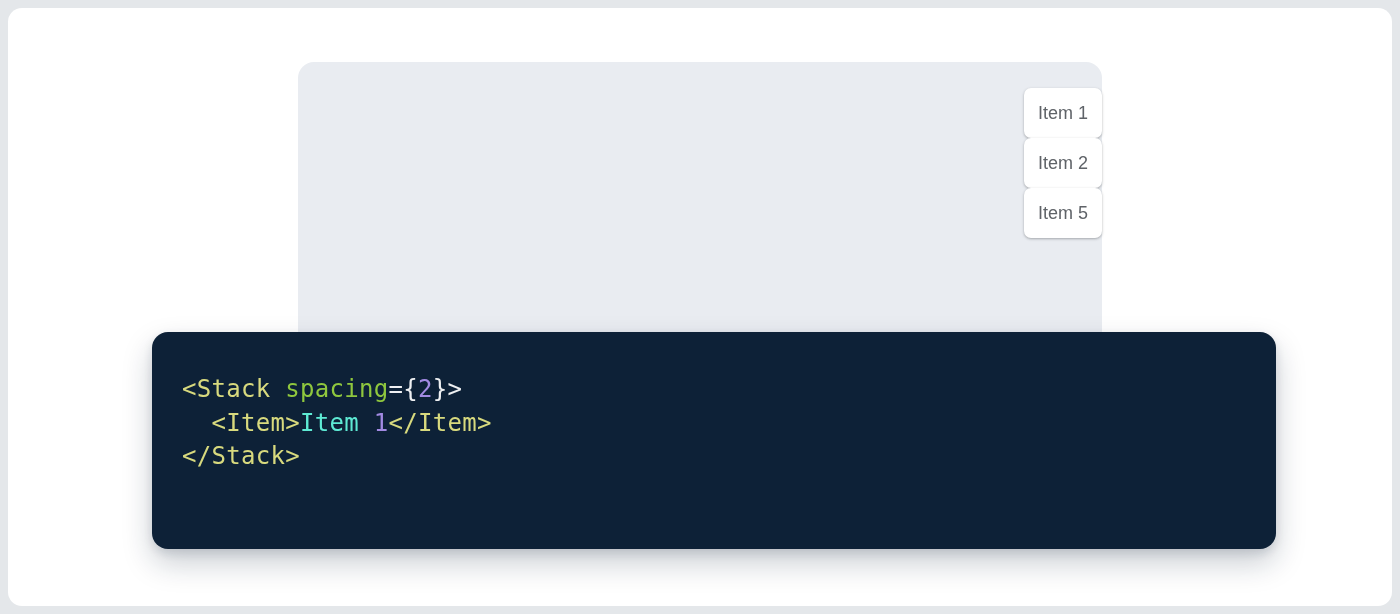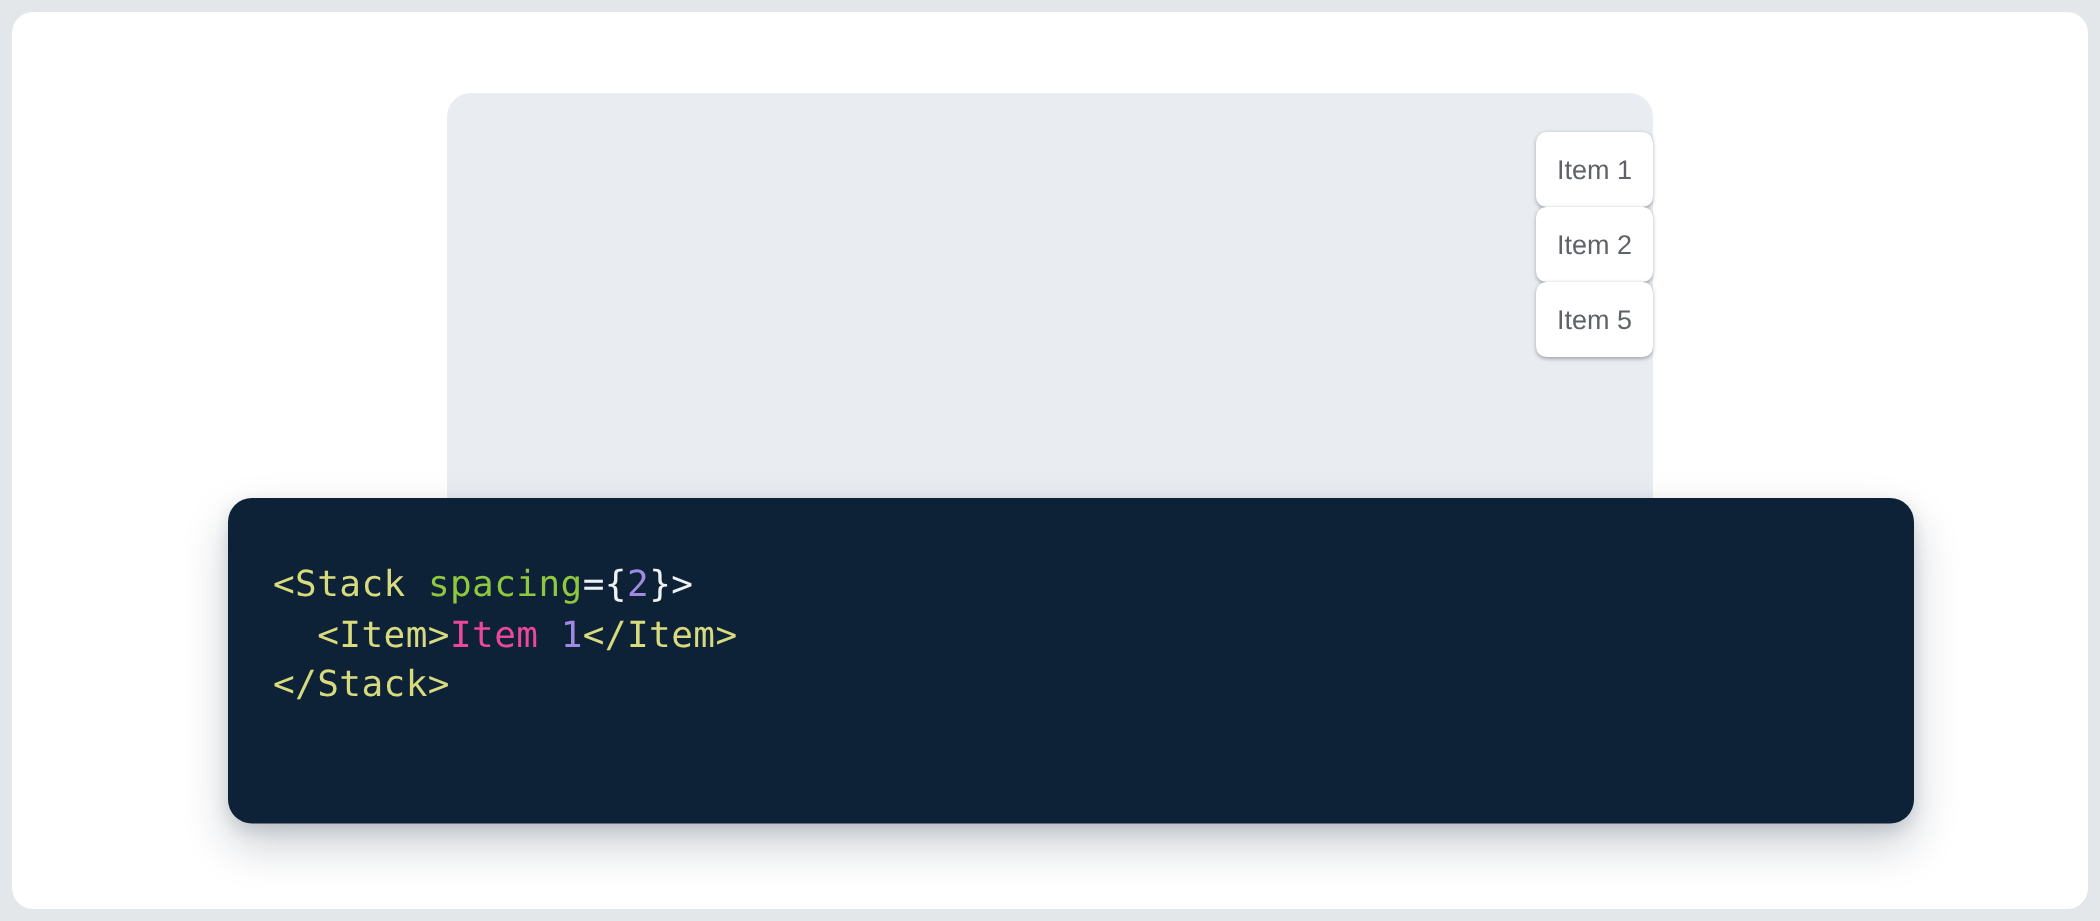--- a/index.html
+++ b/index.html
@@ -55,21 +55,21 @@
   }
   .code-line {
     white-space: pre;
     line-height: 33.5px;
     height: 33.5px;
   }
   .tok-tag   { color: #d8da7e; }
   .tok-attr  { color: #8fc73e; }
   .tok-num   { color: #a28ae2; }
   .tok-punct { color: #eef0f2; }
-  .tok-plain { color: #ec4899; }
+  .tok-plain { color: #5eead4; }
 </style>
 </head>
 <body>
 
 <div class="page-card"></div>
 
 <div class="demo-panel">
   <div class="item-card">Item 1</div>
   <div class="item-card">Item 2</div>
   <div class="item-card">Item 5</div>

